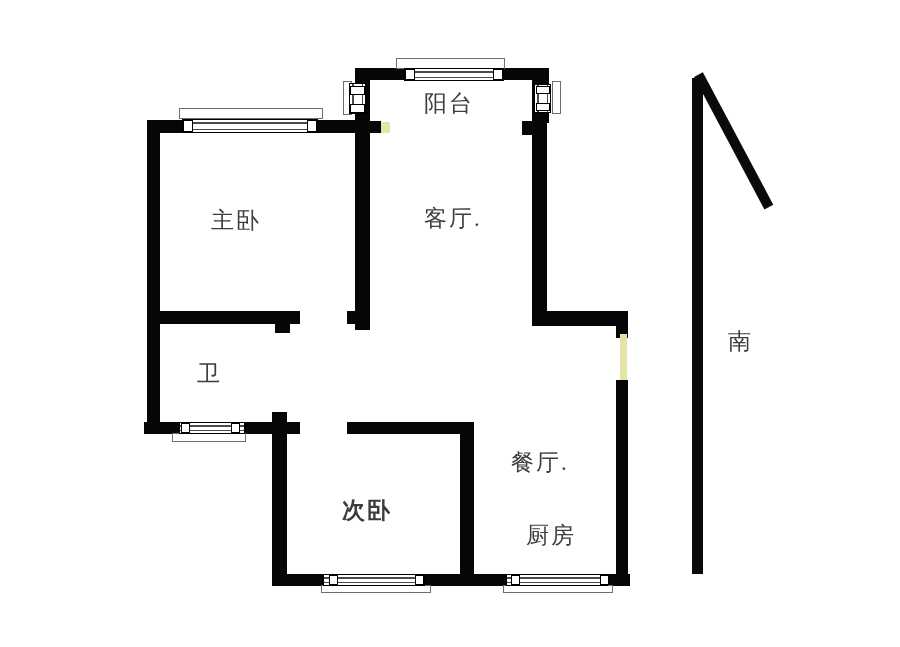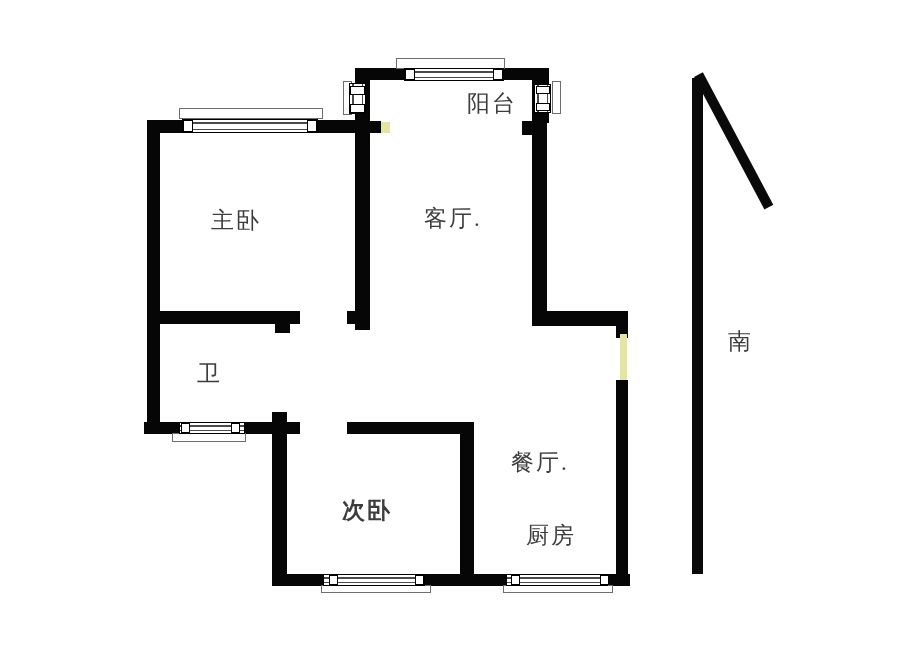--- a/index.html
+++ b/index.html
@@ -117,21 +117,21 @@
     <div class="sill" style="left:503px; top:585px; width:110px; height:8px;"></div>
     <div class="pane h" style="left:506px; top:574px; width:102px; height:12px;"></div>
     <div class="cap" style="left:511px; top:575px; width:9px; height:10px;"></div>
     <div class="cap" style="left:600px; top:575px; width:9px; height:10px;"></div>
   </div>
 
   <div class="compass-bar" style="left:692px; top:78px; width:11px; height:496px;"></div>
   <div class="compass-diag" style="left:694px; top:77px; width:10px; height:150px;"></div>
   <div class="room-label" style="left:728px; top:330px;">南</div>
 
-  <div class="room-label" style="left:424px; top:92px;margin-left:43px;">阳台</div>
+  <div class="room-label" style="left:424px; top:92px;">阳台</div>
   <div class="room-label" style="left:211px; top:209px;text-align:right;">主卧</div>
   <div class="room-label" style="left:424px; top:207px;">客厅.</div>
   <div class="room-label" style="left:197px; top:362px;">卫</div>
   <div class="room-label" style="left:342px; top:499px;font-weight:bold;">次卧</div>
   <div class="room-label" style="left:511px; top:451px;">餐厅.</div>
   <div class="room-label" style="left:526px; top:524px;">厨房</div>
 
 </div>
 
 </body></html>

